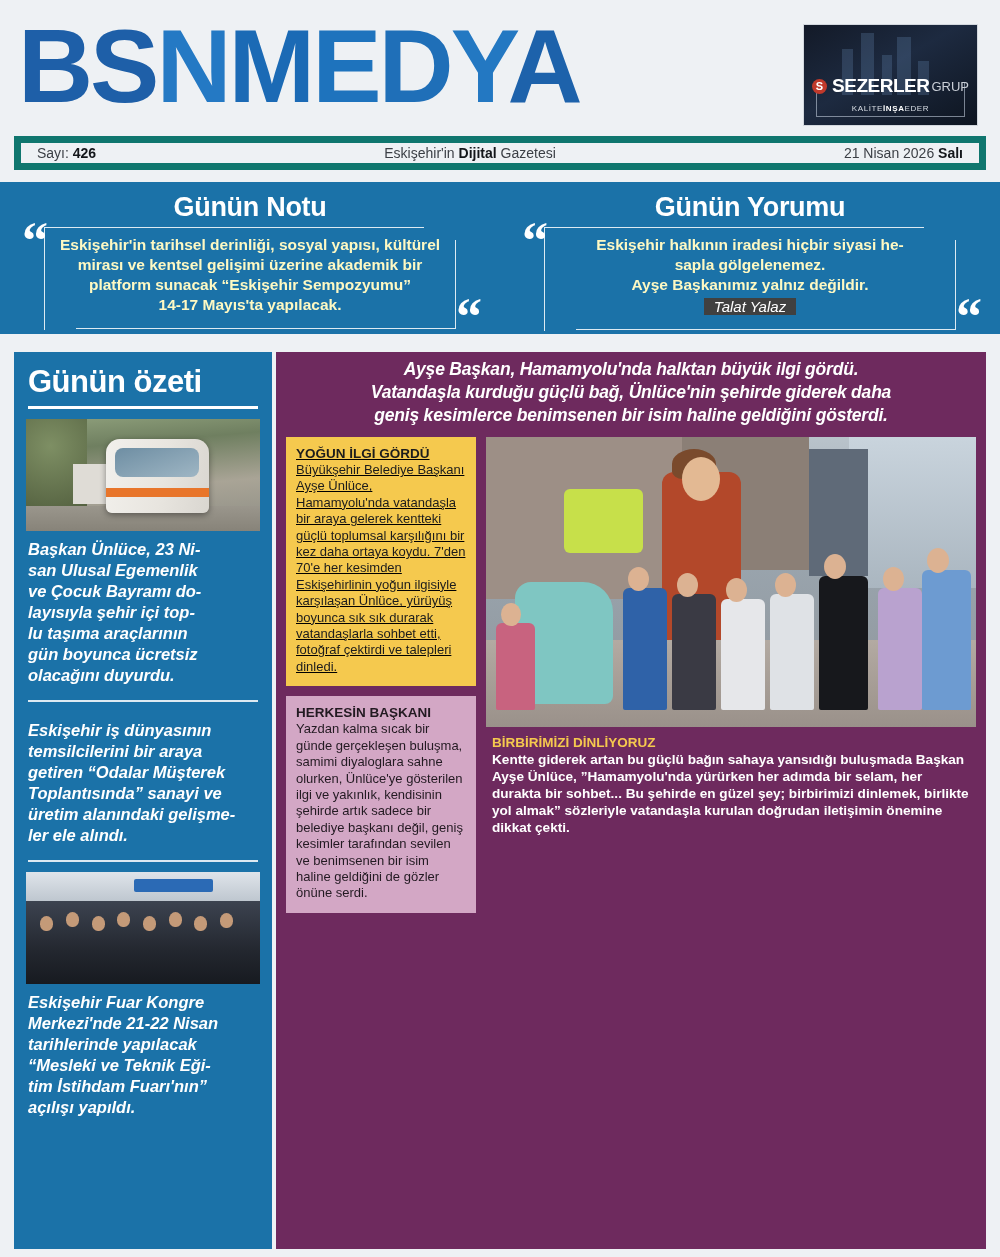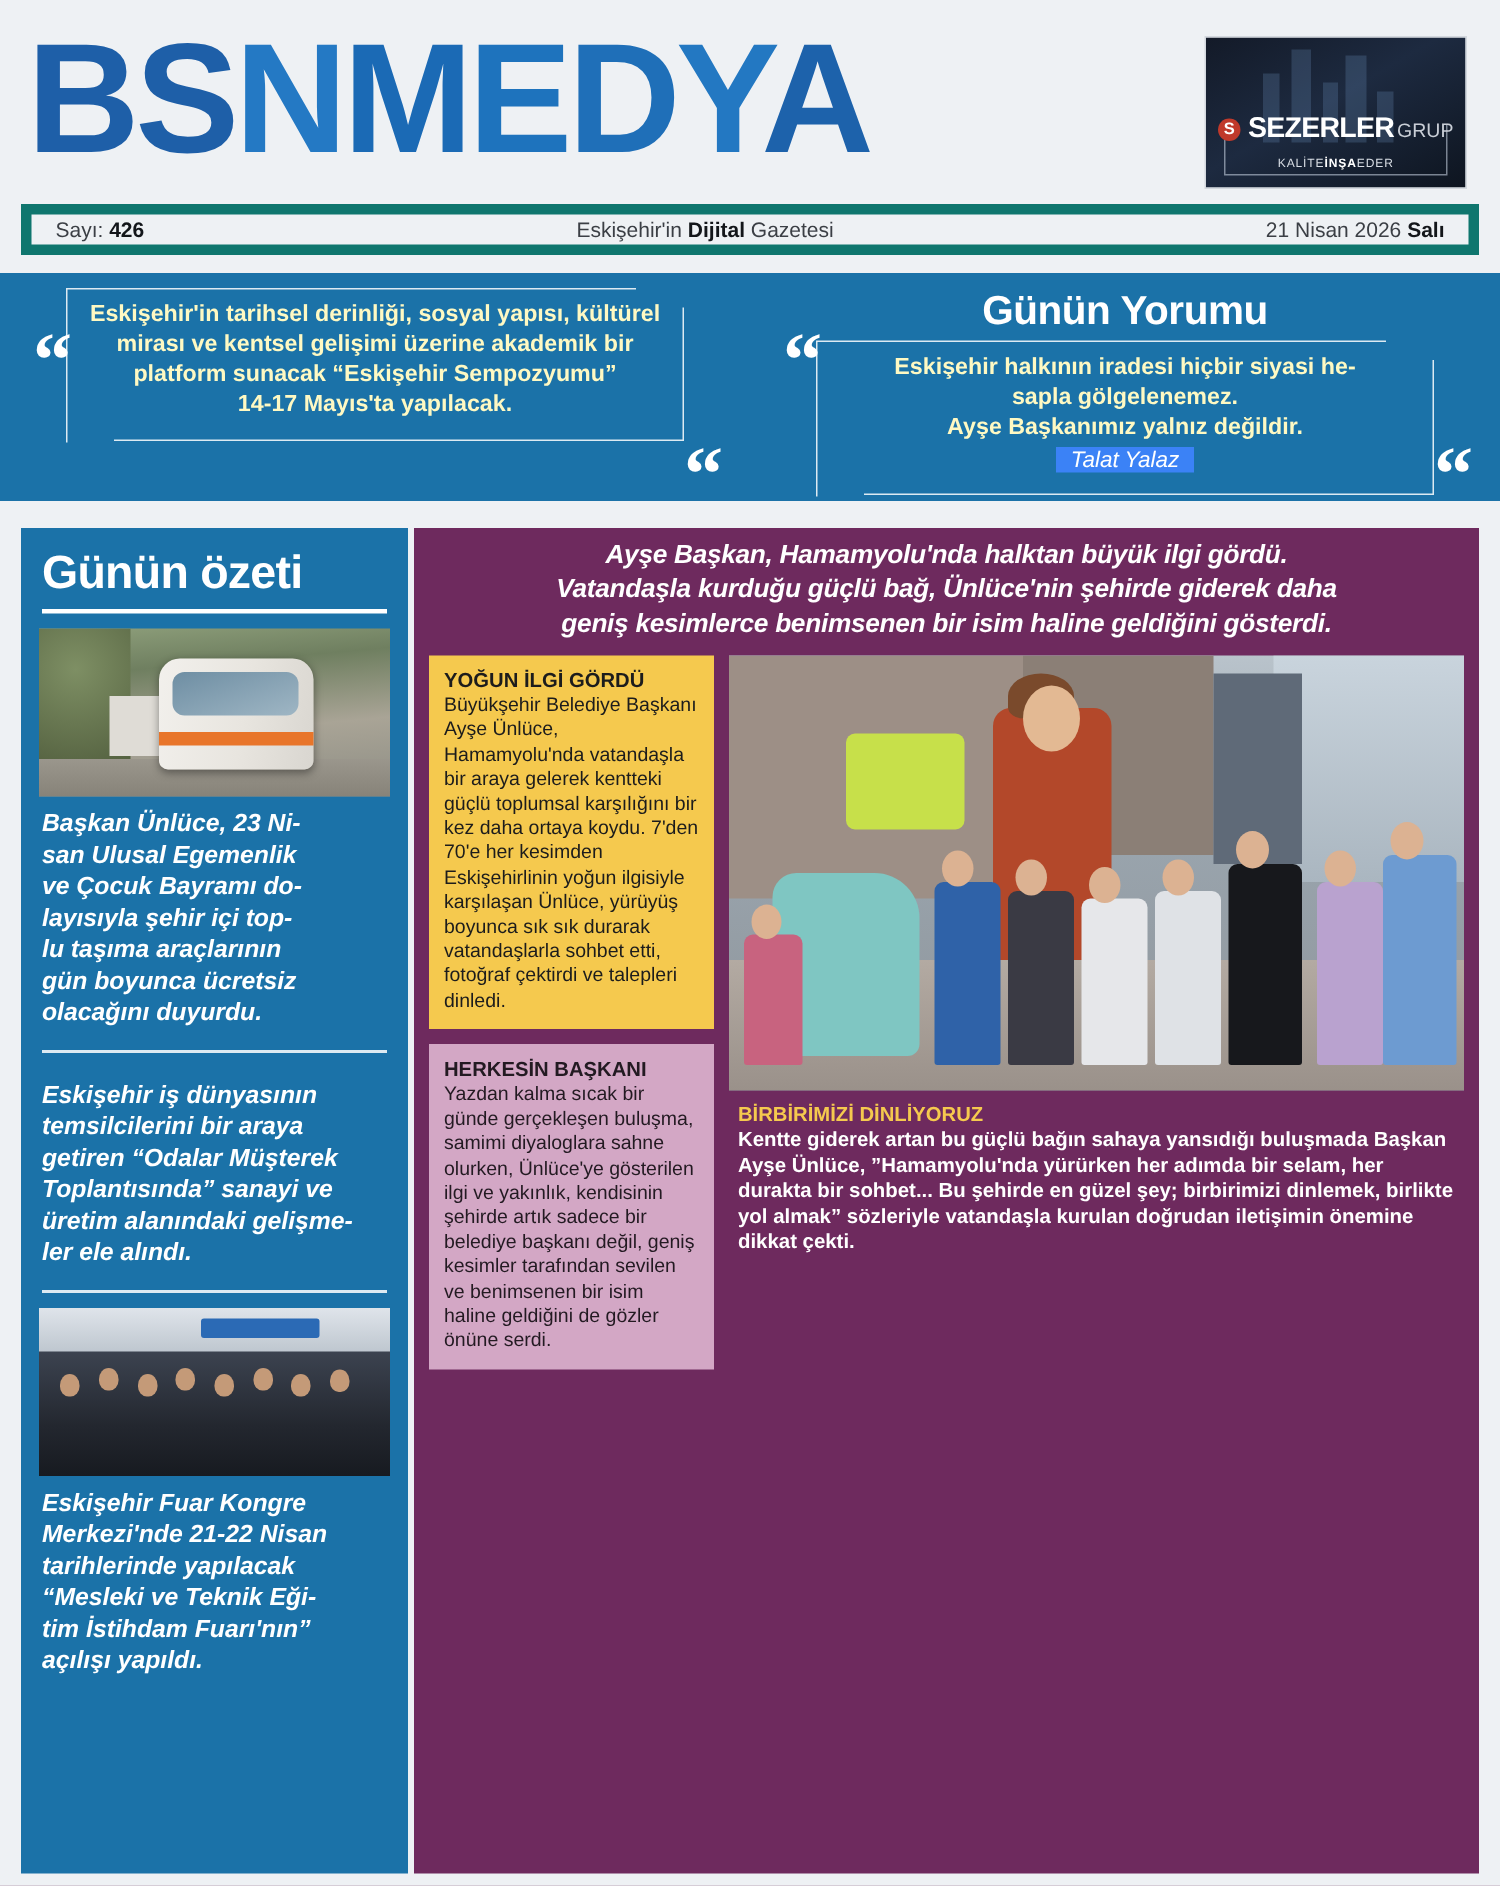--- a/index.html
+++ b/index.html
@@ -87,21 +87,21 @@
   .quote-frame::before { left: 0; top: 0; width: 92%; height: 100%; border-right: none; border-bottom: none; }
   .quote-frame::after { right: 0; bottom: 0; width: 92%; height: 86%; border-left: none; border-top: none; }
   .quote-text {
     position: relative; color: #fef9c3; text-align: center;
     font-size: 15.5px; line-height: 20px; font-weight: 700; z-index: 2;
     white-space: pre-line;
   }
   .quote-author {
     position: relative; z-index: 2; text-align: center; color: #fff;
     font-size: 15px; font-style: italic; margin-top: 2px;
-    background: #3b82f6; display: inline-block; padding: 0 10px;
+    background: #404040; display: inline-block; padding: 0 10px;
   }
   .author-wrap { text-align: center; position: relative; z-index: 3; margin-top: 1px; }
   .qmark {
     position: absolute; color: #fff; font-size: 52px; font-weight: 700;
     line-height: 34px; font-family: "Liberation Serif", serif; z-index: 4;
   }
   .qmark.tl { left: 22px; top: 42px; }
   .qmark.br { right: 18px; bottom: 0px; }
 
   
@@ -247,21 +247,21 @@
   .sub-hl {
     position: relative; z-index: 4; color: #fff; text-align: center;
     font-size: 17.5px; line-height: 23px; font-weight: 700; font-style: italic;
     padding: 6px 14px 10px; white-space: pre-line; letter-spacing: -.2px;
   }
 
   .lower { position: relative; display: flex; gap: 10px; padding: 0 10px 10px; }
   .col-left { width: 190px; flex: 0 0 190px; }
   .col-right { flex: 1 1 auto; position: relative; }
 
-  .yellow-box { background: #f5c94e; padding: 9px 10px 11px; }
+  .yellow-box { background: #f5c94e; padding: 9px 10px 11px; text-decoration: underline; }
   .box-kicker { font-size: 13.5px; font-weight: 700; color: #1c1c1c; margin-bottom: 1px; }
   .box-body { font-size: 13px; line-height: 16.4px; color: #1c1c1c; }
 
   .pink-box { background: #d3a7c5; padding: 9px 10px 11px; margin-top: 10px; }
   .pink-box .box-kicker, .pink-box .box-body { color: #231a22; }
 
   .big-photo {
     width: 100%; height: 290px; position: relative; overflow: hidden;
     background: linear-gradient(#b9c3cb 0%, #9aa5ae 40%, #8e949a 100%);
   }
@@ -315,20 +315,21 @@
   <div class="info-strip">
     <div class="info-left"><span>Sayı:</span>
       <b>426</b></div>
     <div class="info-center"><span>Eskişehir'in </span><b>Dijital</b><span> Gazetesi</span></div>
     <div class="info-right"><span>21 Nisan 2026 </span><b>Salı</b></div>
   </div>
 
   <div class="quote-band">
 
     <div class="quote-col">
+      <div class="quote-title">Günün Notu</div>
       <div class="qmark tl">“</div>
       <div class="qmark br">“</div>
       <div class="quote-frame">
         <div class="quote-text">Eskişehir'in tarihsel derinliği, sosyal yapısı, kültürel
 mirası ve kentsel gelişimi üzerine akademik bir
 platform sunacak “Eskişehir Sempozyumu”
 14-17 Mayıs'ta yapılacak.</div>
       </div>
     </div>
 

